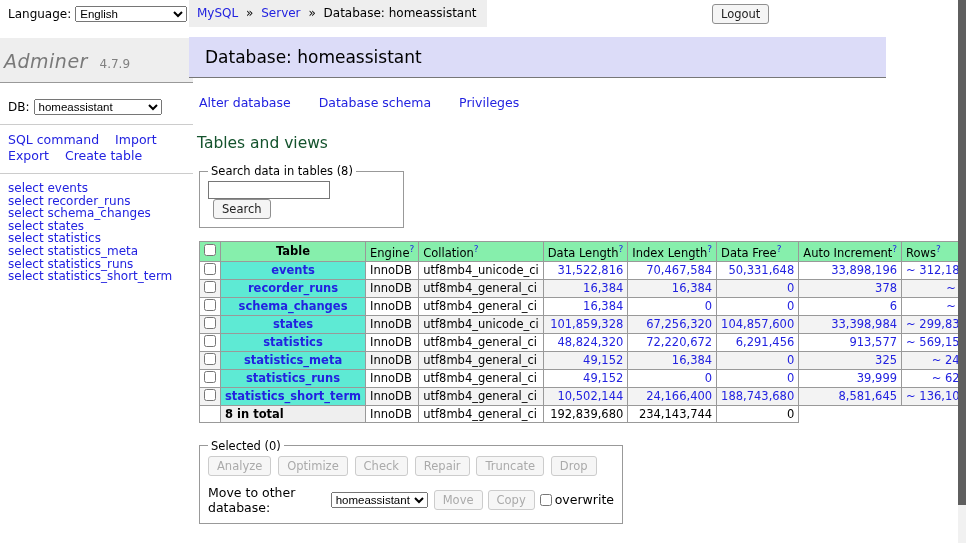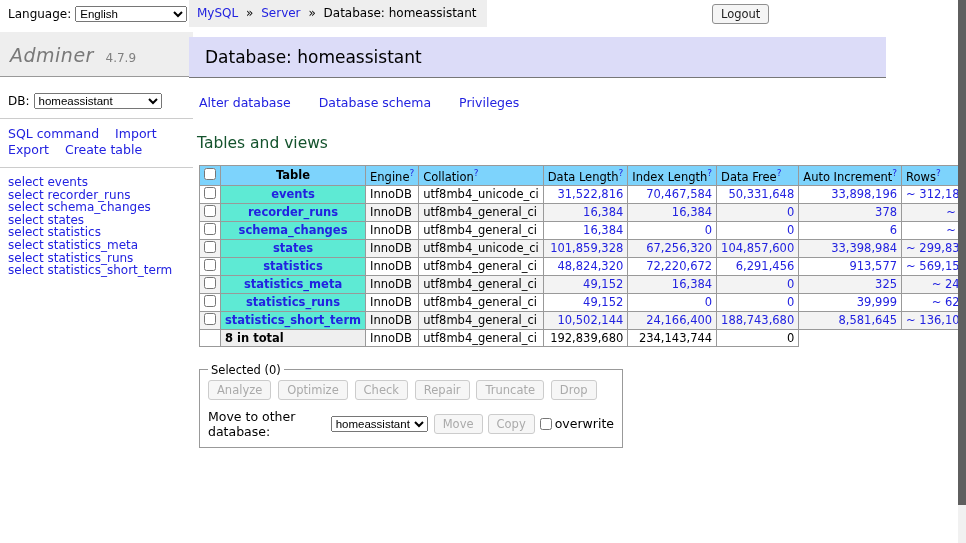--- a/index.html
+++ b/index.html
@@ -5,22 +5,22 @@
   * { margin:0; padding:0; box-sizing:border-box; }
   html,body { width:966px; height:543px; overflow:hidden; background:#fff;
     font-family:"DejaVu Sans","Liberation Sans",sans-serif; font-size:12px; color:#000; }
   body { position:relative; }
   a { color:#2222e0; text-decoration:none; cursor:pointer; }
 
   
   #sidebar { position:absolute; left:0; top:0; width:193px; }
   .lang-row { padding:6px 0 0 8px; font-size:12px; }
   .lang-row select { width:112px; margin-left:4px; font-size:11.5px; }
-  h1.brand { margin-top:10px; background:#eee; border-bottom:1px solid #999;
-    padding:8px 0 8px 10px; font-weight:normal; }
+  h1.brand { margin-top:16px; background:#eee; border-bottom:1px solid #999;
+    padding:8px 0 8px 4px; font-weight:normal; }
   h1.brand .appname { font-style:italic; color:#797979; font-size:19px; letter-spacing:0.5px; }
   h1.brand .version { color:#808080; font-size:12px; margin-left:4px; }
   .db-row { margin:16px 0 0 8px; font-size:12px; }
   .db-row select { width:128px; margin-left:4px; font-size:11.5px; }
   .side-hr { border:0; border-top:1px solid #ccc; margin:9px 0 0 0; }
   .side-actions { margin:7px 0 0 8px; line-height:16px; font-size:12.5px; }
   .side-actions a { margin-right:16px; }
   .tables-list { margin:8px 0 0 8px; }
   .tables-list a { display:block; font-size:12px; line-height:12.6px; }
 
@@ -44,21 +44,21 @@
 
   fieldset { border:1px solid #999; margin:12px 0 0 10px; padding:3px 8px 8px; }
   legend { font-size:11.5px; padding:0 3px; }
   #search-fieldset { width:205px; }
   #search-input { width:122px; height:18px; border:1px solid #767676; font-size:11.5px; padding:1px 3px; }
   #search-btn { margin-left:5px; }
 
   
   table.db-tables { margin:13px 0 0 10px; border-collapse:collapse; font-size:11.5px; }
   .db-tables th, .db-tables td { border:1px solid #999; padding:1px 4px; height:16px; white-space:nowrap; }
-  .db-tables thead th { background:#7dd3fc; font-weight:normal; text-align:left; }
+  .db-tables thead th { background:#86efac; font-weight:normal; text-align:left; }
   .db-tables thead th.c-check { text-align:center; }
   .db-tables thead th.c-table { font-weight:bold; text-align:center; }
   .db-tables sup a { font-size:9px; }
   .db-tables tbody th.name { background:#5eead4; text-align:center; font-weight:bold; }
   .db-tables tbody tr.even td { background:#f3f3f3; }
   .db-tables td.check { text-align:center; width:16px; }
   .db-tables td.num { text-align:right; }
   .db-tables td.num a { color:#2222e0; }
   .db-tables tfoot th.name { background:#efefef; text-align:left; font-weight:bold; }
   .db-tables tfoot td.num { text-align:right; color:#000; }
@@ -118,20 +118,25 @@
   <h2 class="page-title">Database: homeassistant</h2>
 
   <div class="top-links">
     <a>Alter database</a>
     <a>Database schema</a>
     <a>Privileges</a>
   </div>
 
   <h3 class="section">Tables and views</h3>
 
+  <fieldset id="search-fieldset">
+    <legend>Search data in tables (8)</legend>
+    <input id="search-input" type="text" value="" style="">
+    <button id="search-btn">Search</button>
+  </fieldset>
 
   <table class="db-tables">
     <colgroup>
       <col style="width:18px">
         <col style="width:120px">
         <col style="width:44px">
         <col style="width:98px">
       <col style="width:72px">
         <col style="width:72px">
         <col style="width:66px">

